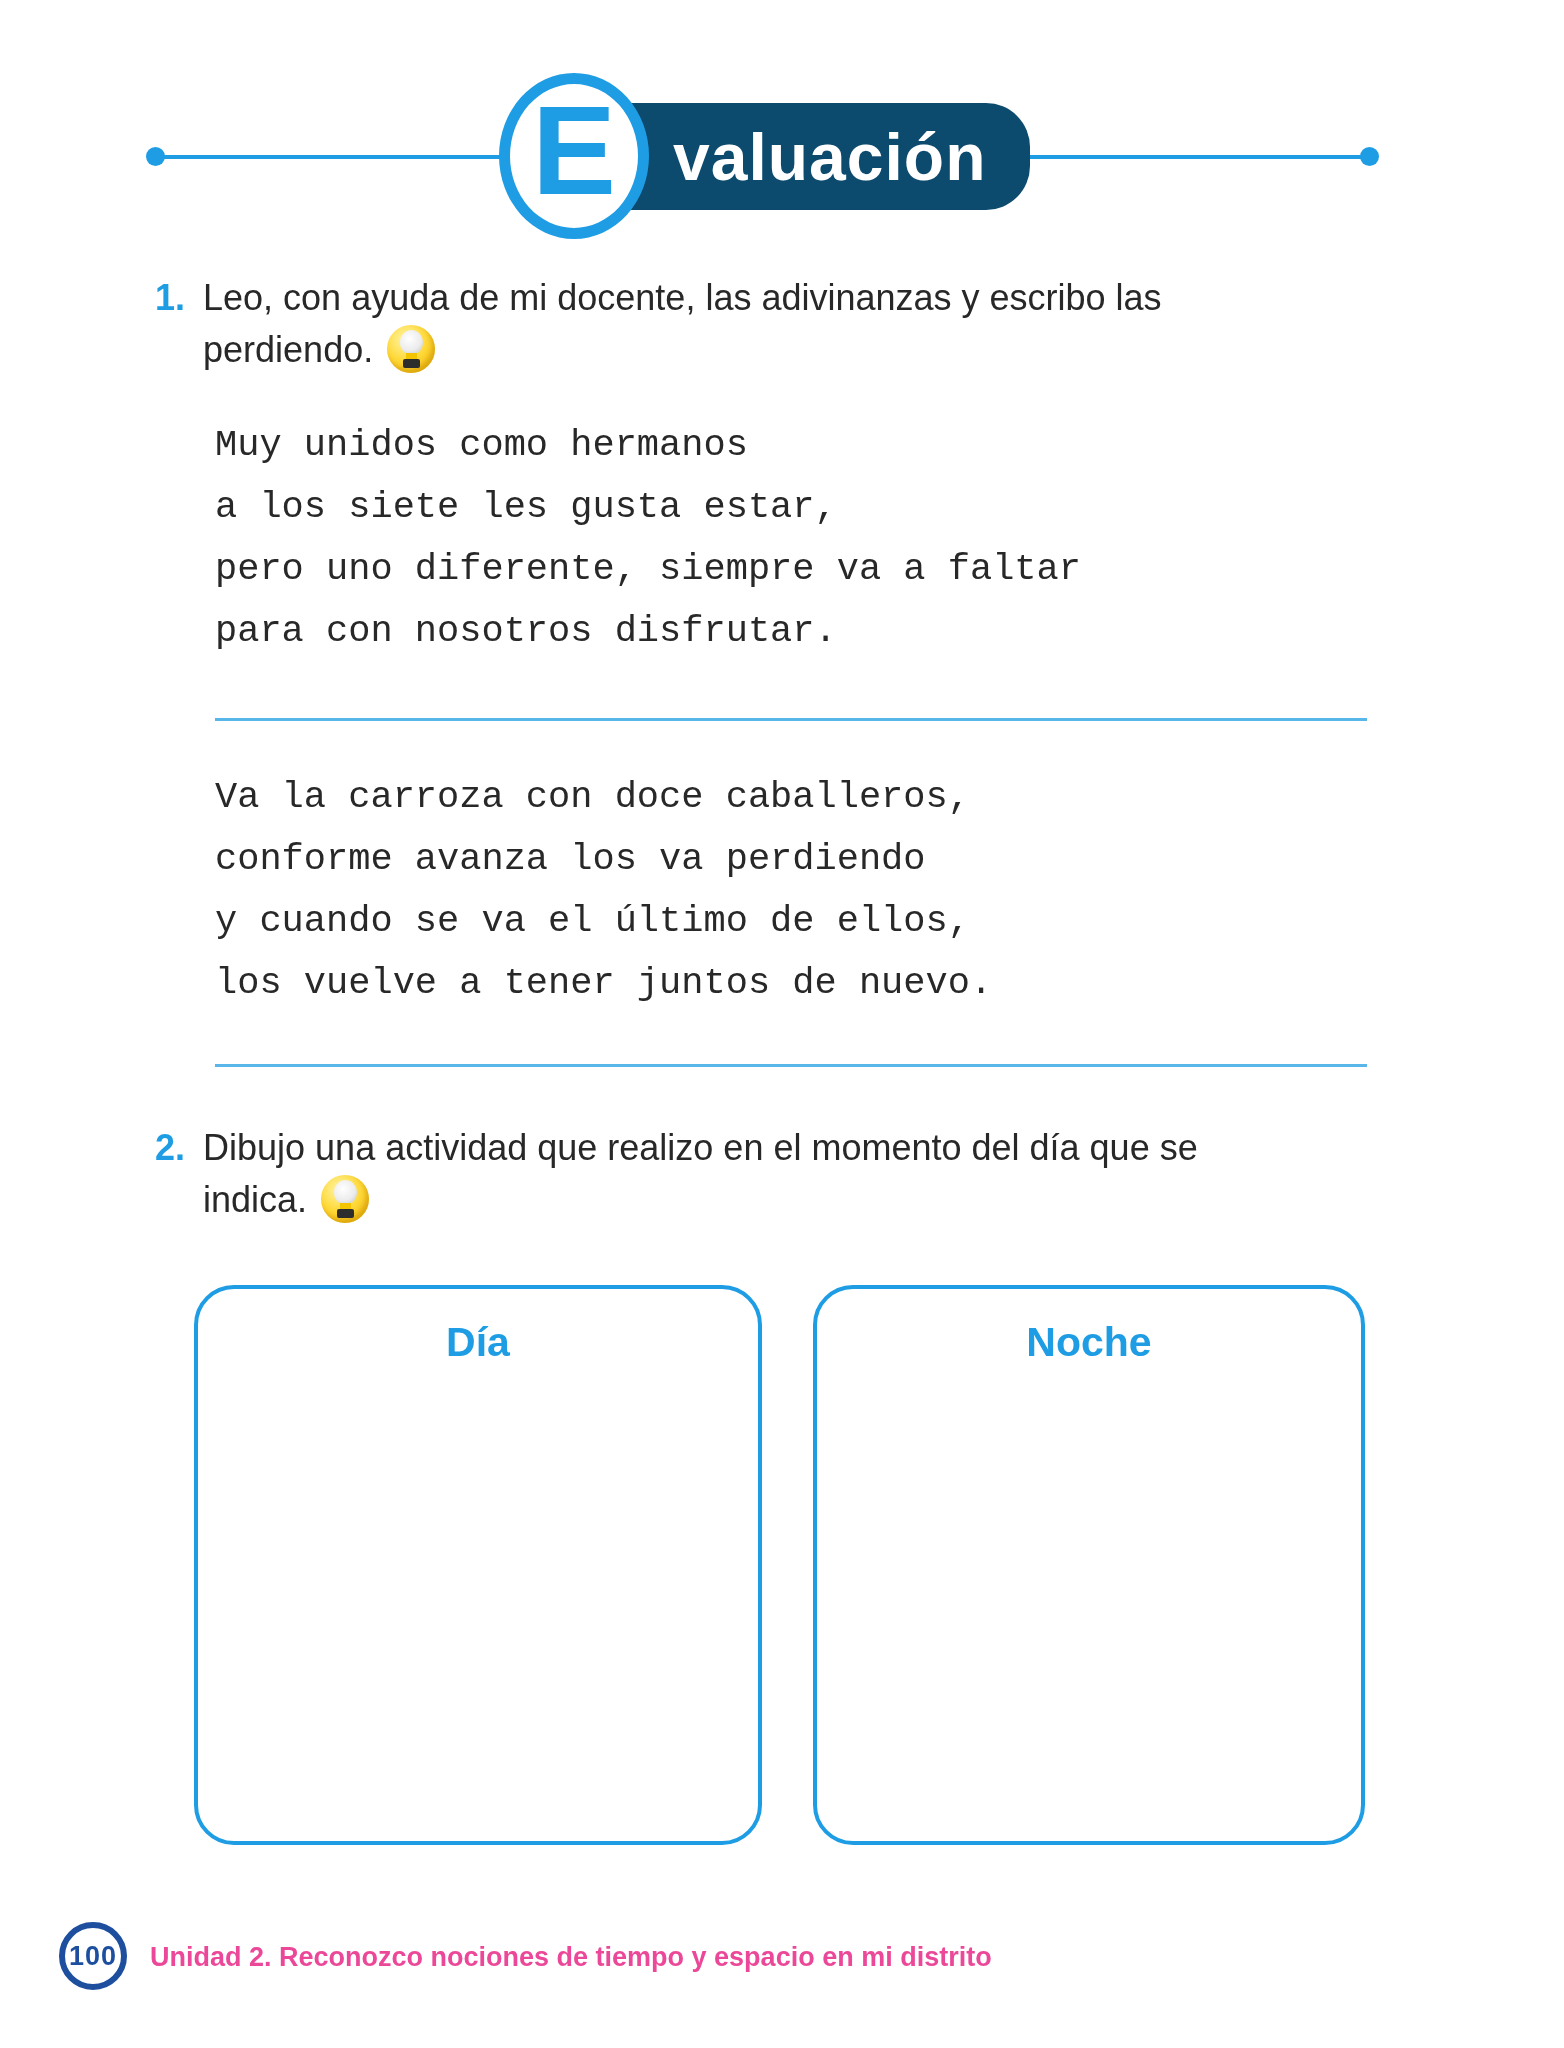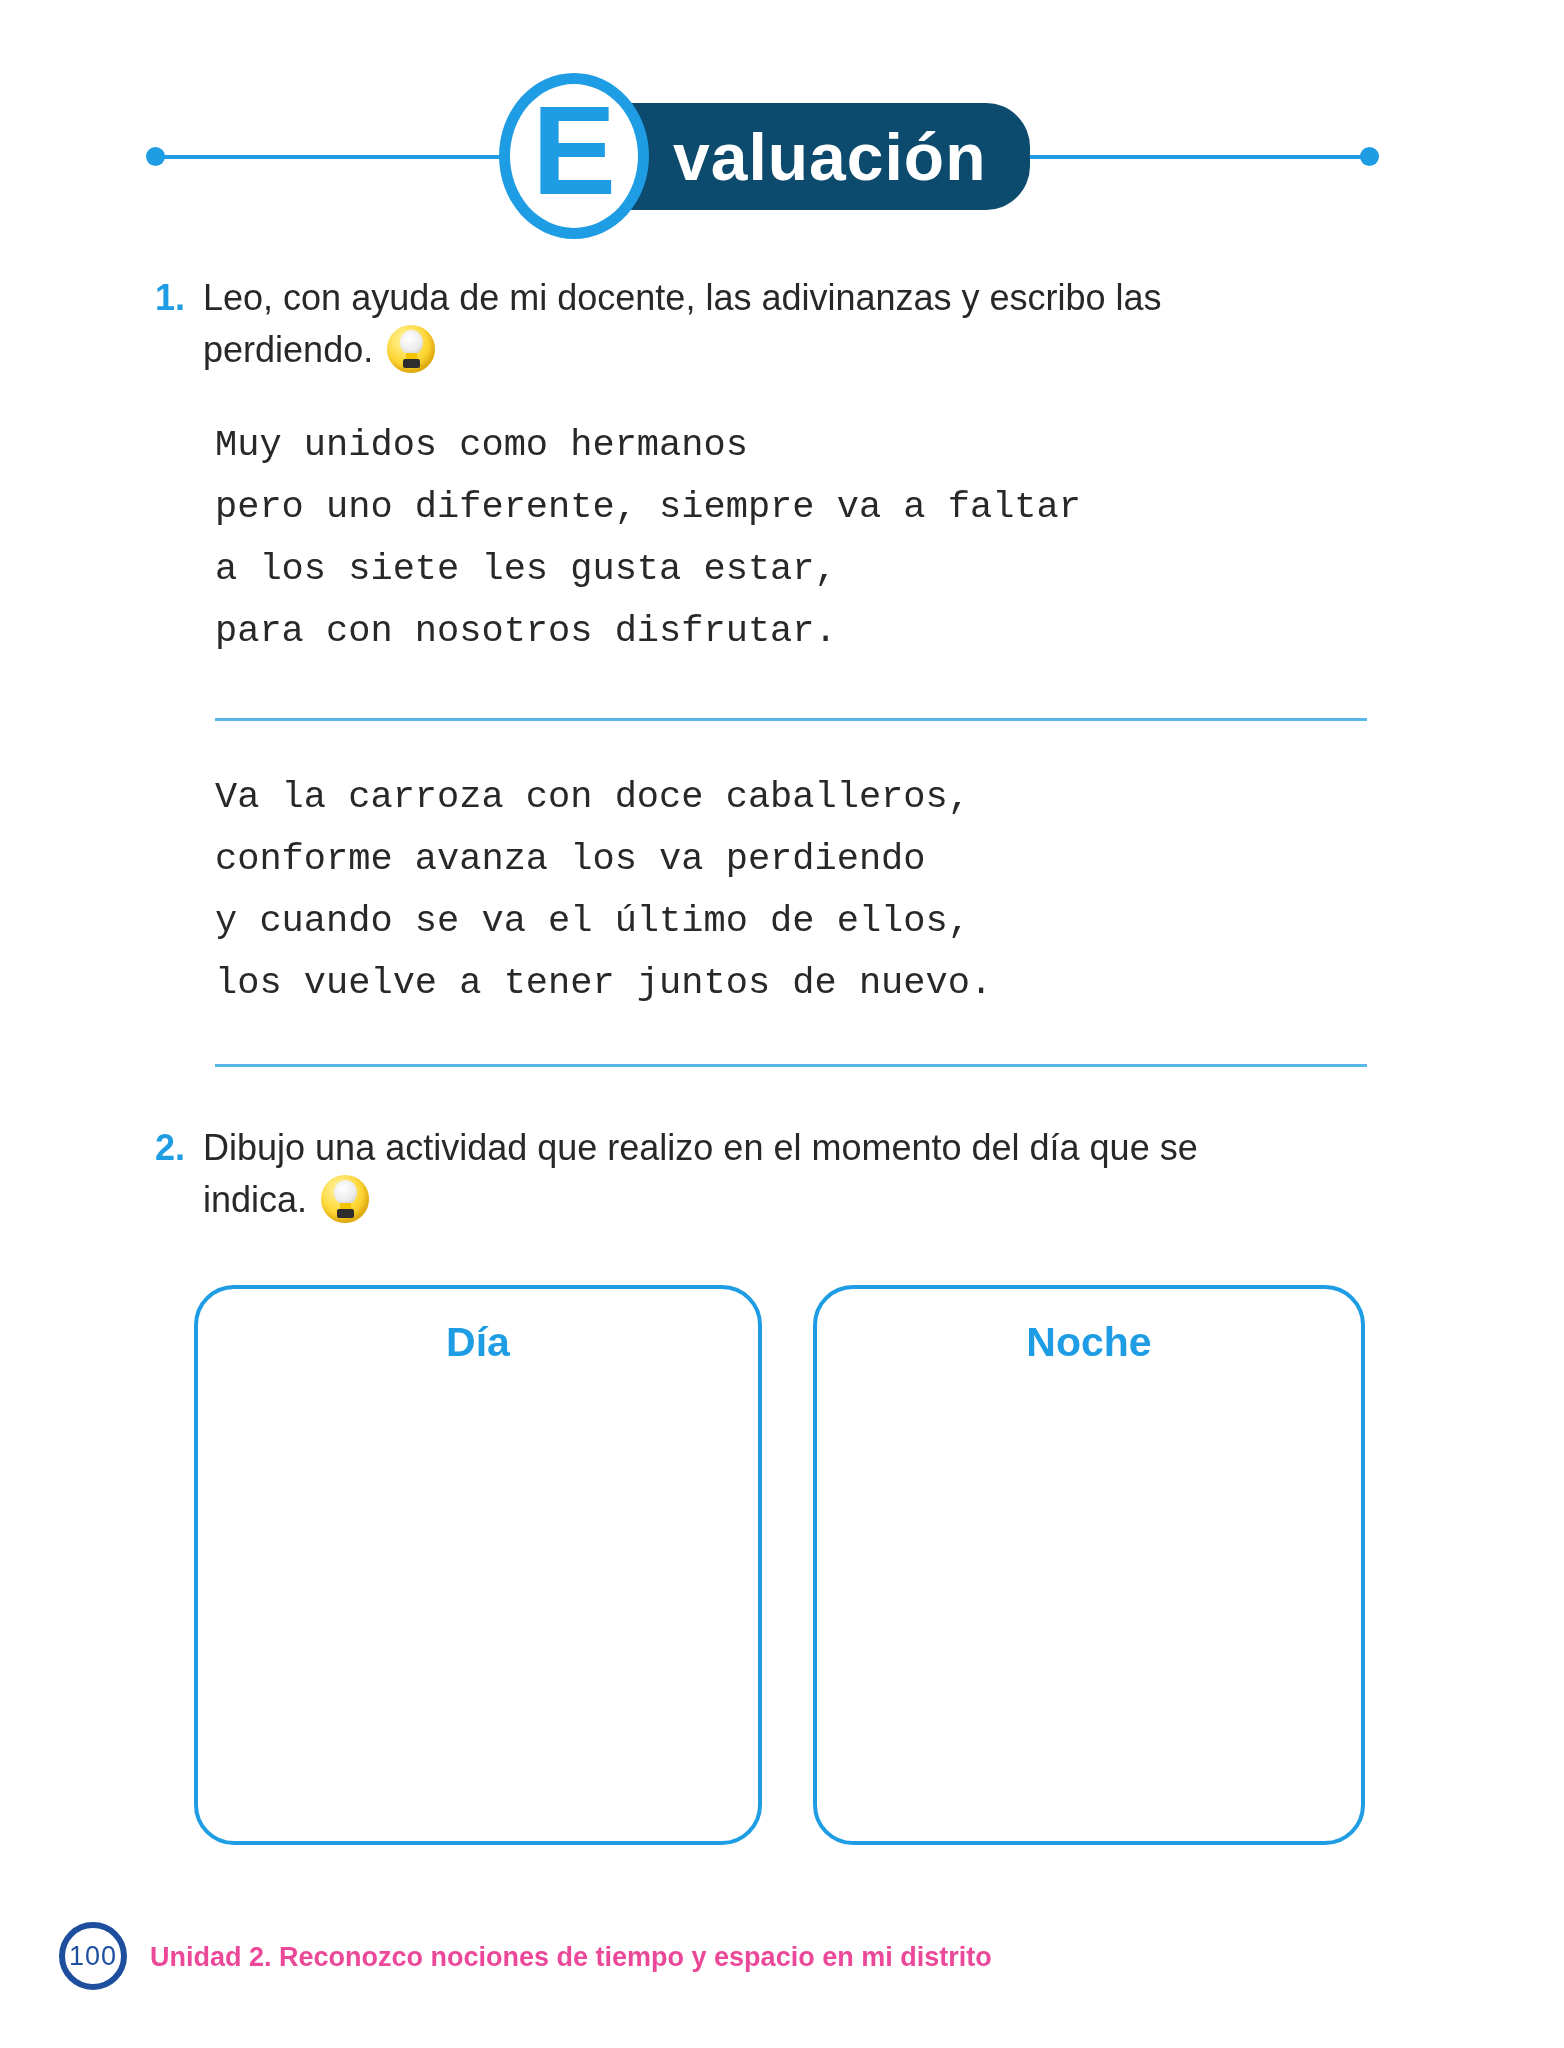--- a/index.html
+++ b/index.html
@@ -77,21 +77,21 @@
   .box-label {
     text-align:center; margin-top:30px; font-size:41px; font-weight:bold; color:#1E9DE4;
   }
 
   
   .page-badge {
     position:absolute; left:59px; top:1922px; width:68px; height:68px;
     background:#ffffff; border:6px solid #1D4F9E; border-radius:50%;
     box-sizing:border-box; display:flex; align-items:center; justify-content:center;
   }
-  .page-num { font-size:27px; font-weight:normal; color:#1D4F9E; letter-spacing:1px; }
+  .page-num { font-size:27px; font-weight:bold; color:#1D4F9E; letter-spacing:1px; }
   .unit-title {
     position:absolute; left:150px; top:1942px; font-size:27px; font-weight:bold; color:#ec4899;
   }
 </style>
 </head>
 <body>
 
 <div class="page">
 
   <div class="header-line"></div>
@@ -108,22 +108,22 @@
   <div class="question q1">
     <span class="q-number">1.</span>
     <span class="q-text">
       <span>Leo, con ayuda de mi docente, las adivinanzas y escribo las</span><br>
       <span>perdiendo.</span><span class="bulb"><span class="bulb-glass"></span><span class="bulb-neck"></span><span class="bulb-base"></span></span>
     </span>
   </div>
 
   <div class="riddle riddle1">
     <span class="riddle-line">Muy unidos como hermanos</span>
+    <span class="riddle-line">a los siete les gusta estar,</span>
     <span class="riddle-line">pero uno diferente, siempre va a faltar</span>
-    <span class="riddle-line">a los siete les gusta estar,</span>
     <span class="riddle-line">para con nosotros disfrutar.</span>
   </div>
 
   <div class="answer-line answer1"></div>
 
   <div class="riddle riddle2">
     <span class="riddle-line">Va la carroza con doce caballeros,</span>
     <span class="riddle-line">conforme avanza los va perdiendo</span>
     <span class="riddle-line">y cuando se va el último de ellos,</span>
     <span class="riddle-line">los vuelve a tener juntos de nuevo.</span>

